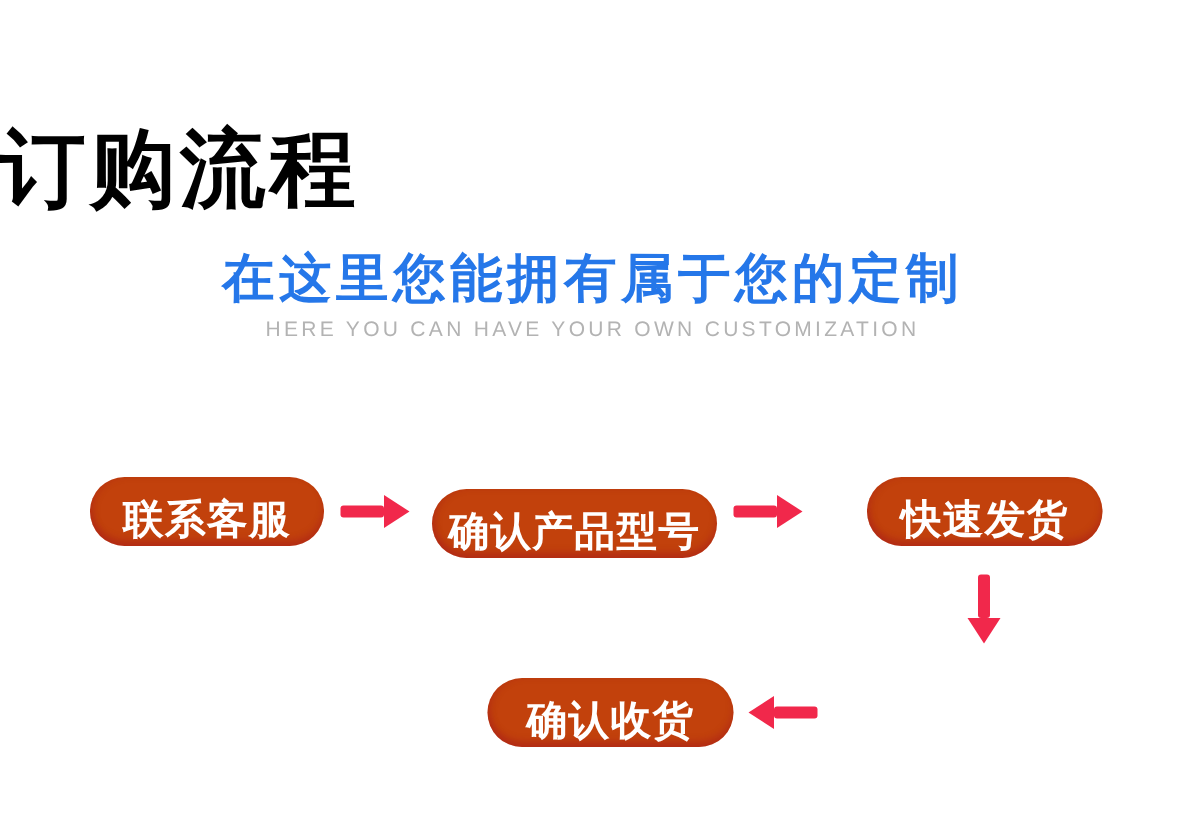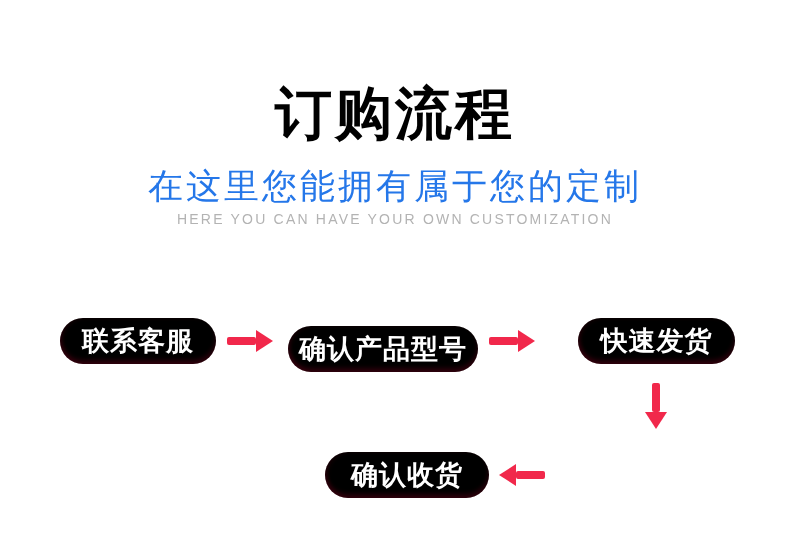--- a/index.html
+++ b/index.html
@@ -7,57 +7,56 @@
     position: relative;
     width: 790px;
     height: 546px;
     background: #ffffff;
     overflow: hidden;
     font-family: "Liberation Sans", "DejaVu Sans", sans-serif;
   }
   .title {
     position: absolute;
     top: 84px; left: 0; width: 100%;
-    text-align: center;
     font-size: 57px;
     font-weight: 900;
     color: #000000;
     letter-spacing: 3px;
     line-height: 1.05;
   }
   .subtitle-cn {
     position: absolute;
     top: 164px; left: 0; width: 100%;
     text-align: center;
     font-size: 35px;
-    font-weight: 400;
+    font-weight: 700;
     color: #2577E9;
     letter-spacing: 3px;
     line-height: 1.25;
   }
   .subtitle-en {
     position: absolute;
     top: 211px; left: 0; width: 100%;
     text-align: center;
     font-size: 14px;
     font-weight: 400;
     color: #B3B3B3;
     letter-spacing: 2.2px;
   }
   .pill {
     position: absolute;
     height: 46px;
-    background: #000000;
+    background: #c2410c;
     border-radius: 23px;
     color: #ffffff;
     font-weight: bold;
     font-size: 27px;
     letter-spacing: 1px;
     display: flex;
-    align-items: center;
+    align-items: flex-end;
     justify-content: center;
     box-shadow: inset 0 -4px 5px rgba(150,0,40,0.28), inset 3px 0 4px rgba(150,0,40,0.12);
     white-space: nowrap;
   }
   .pill-1 { left: 60px;  top: 318px; width: 156px; }
   .pill-2 { left: 288px; top: 326px; width: 190px; }
   .pill-3 { left: 578px; top: 318px; width: 157px; }
   .pill-4 { left: 573px; top: 452px; width: 160px; }
   .pill-5 { left: 325px; top: 452px; width: 164px; }
 

